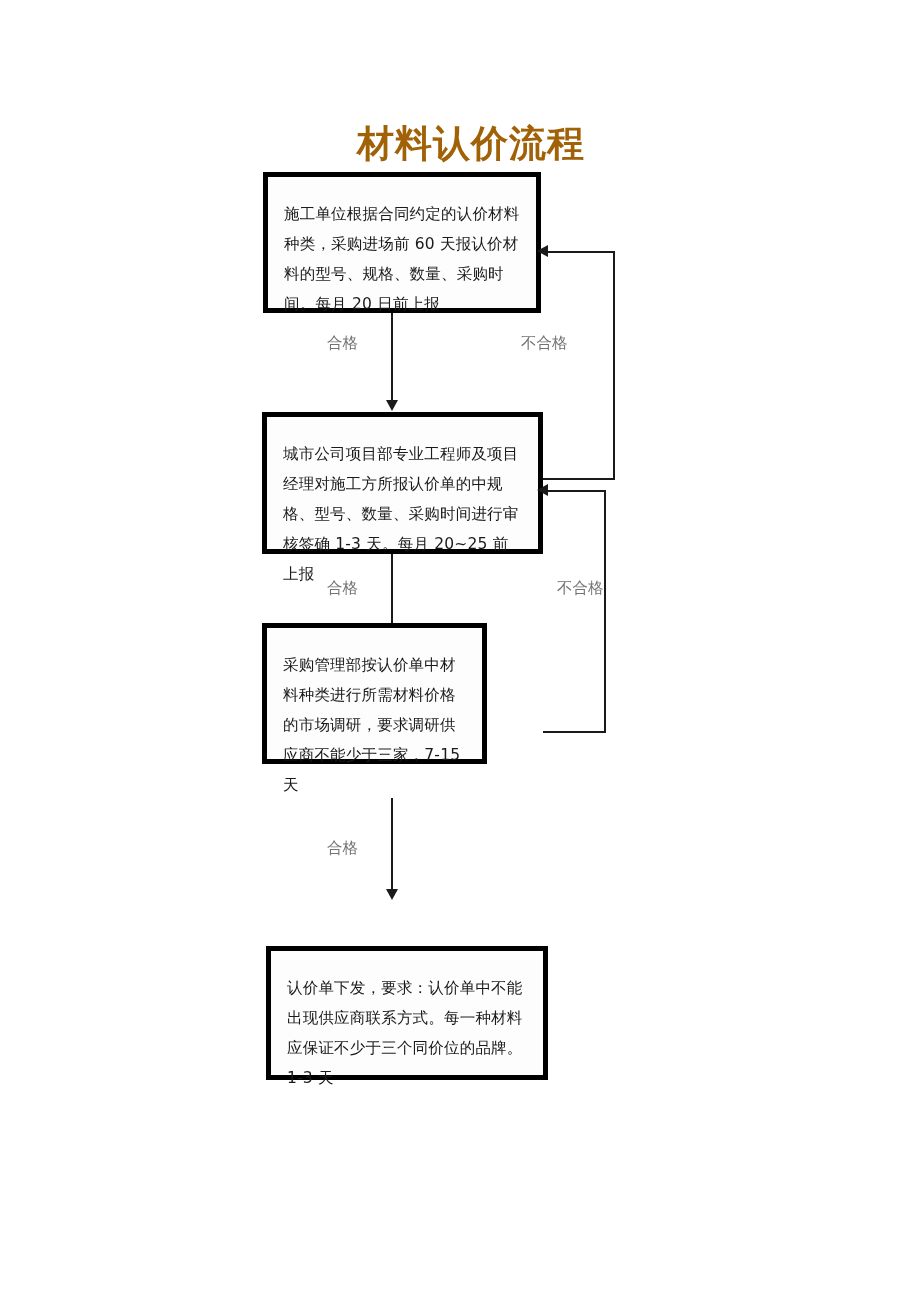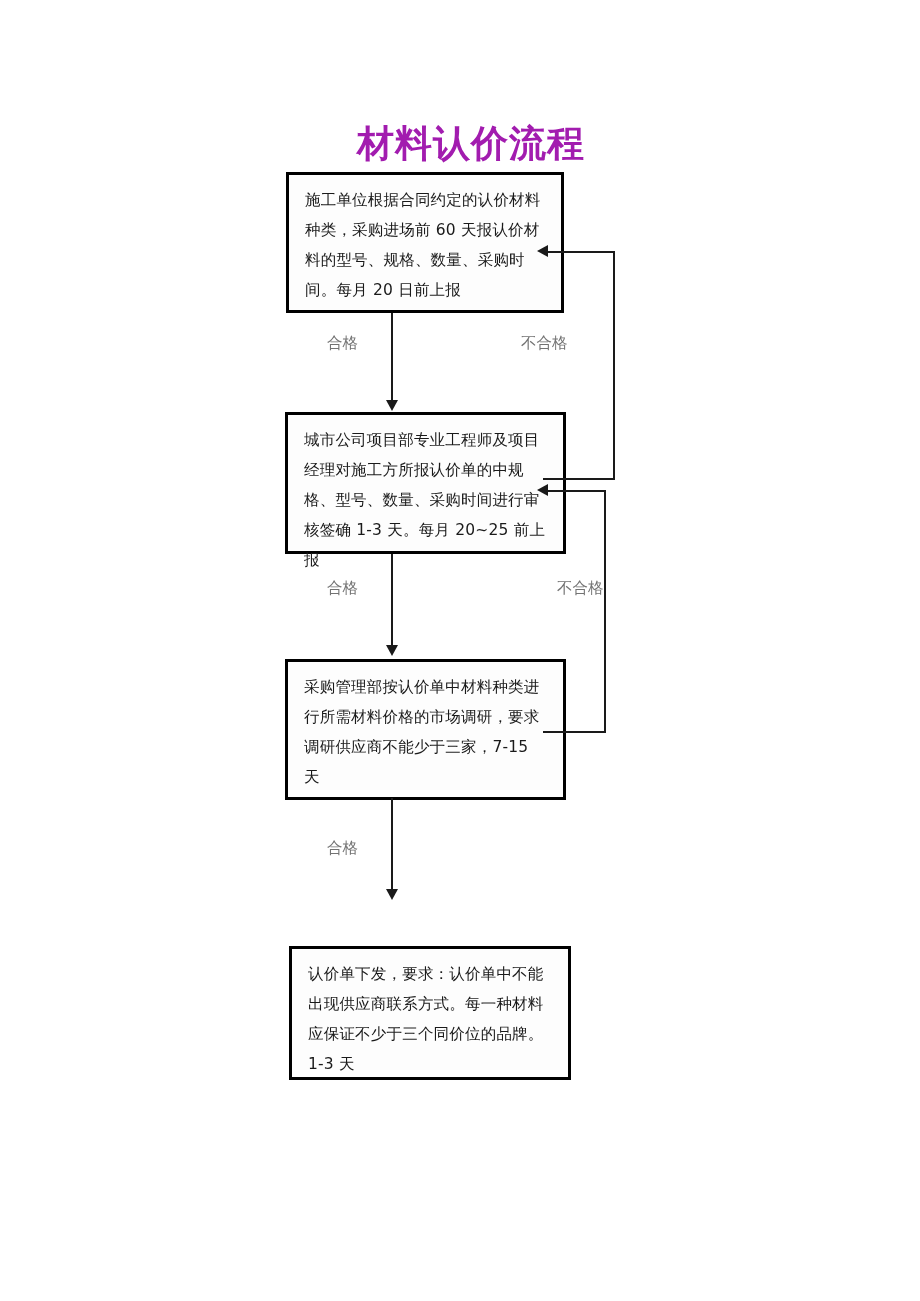--- a/index.html
+++ b/index.html
@@ -21,43 +21,42 @@
   #flow-title {
     position: absolute;
     left: 0;
     top: 122px;
     width: 920px;
     text-align: center;
     font-size: 37px;
     font-weight: bold;
     letter-spacing: 1px;
     line-height: 44px;
-    color: #a21caf;
+    color: #a16207;
     padding-left: 22px;
     box-sizing: border-box;
   }
   .node {
     position: absolute;
     box-sizing: border-box;
-    border: 3px solid #000000;
+    border: 5px solid #000000;
     background: #fdfdfd;
     font-size: 15.5px;
     line-height: 30px;
     color: #1a1a1a;
-    padding: 10px 16px 10px 16px;
+    padding: 22px 16px 10px 16px;
     letter-spacing: 0.2px;
-    margin-left: 23px;
   }
   .node .node-text {
     display: block;
     white-space: pre-line;
   }
   #node-1 { left: 263px; top: 172px;  width: 278px; height: 141px; }
   #node-2 { left: 262px; top: 412px;  width: 281px; height: 142px; }
-  #node-3 { left: 262px; top: 659px;  width: 281px; height: 141px; }
+  #node-3 { left: 262px; top: 623px;  width: 225px; height: 141px; }
   #node-4 { left: 266px; top: 946px;  width: 282px; height: 134px; }
 
   .edge-label {
     position: absolute;
     font-size: 15.5px;
     line-height: 20px;
     color: #737373;
     white-space: nowrap;
   }
   #label-pass-1   { left: 327px; top: 333px; }

